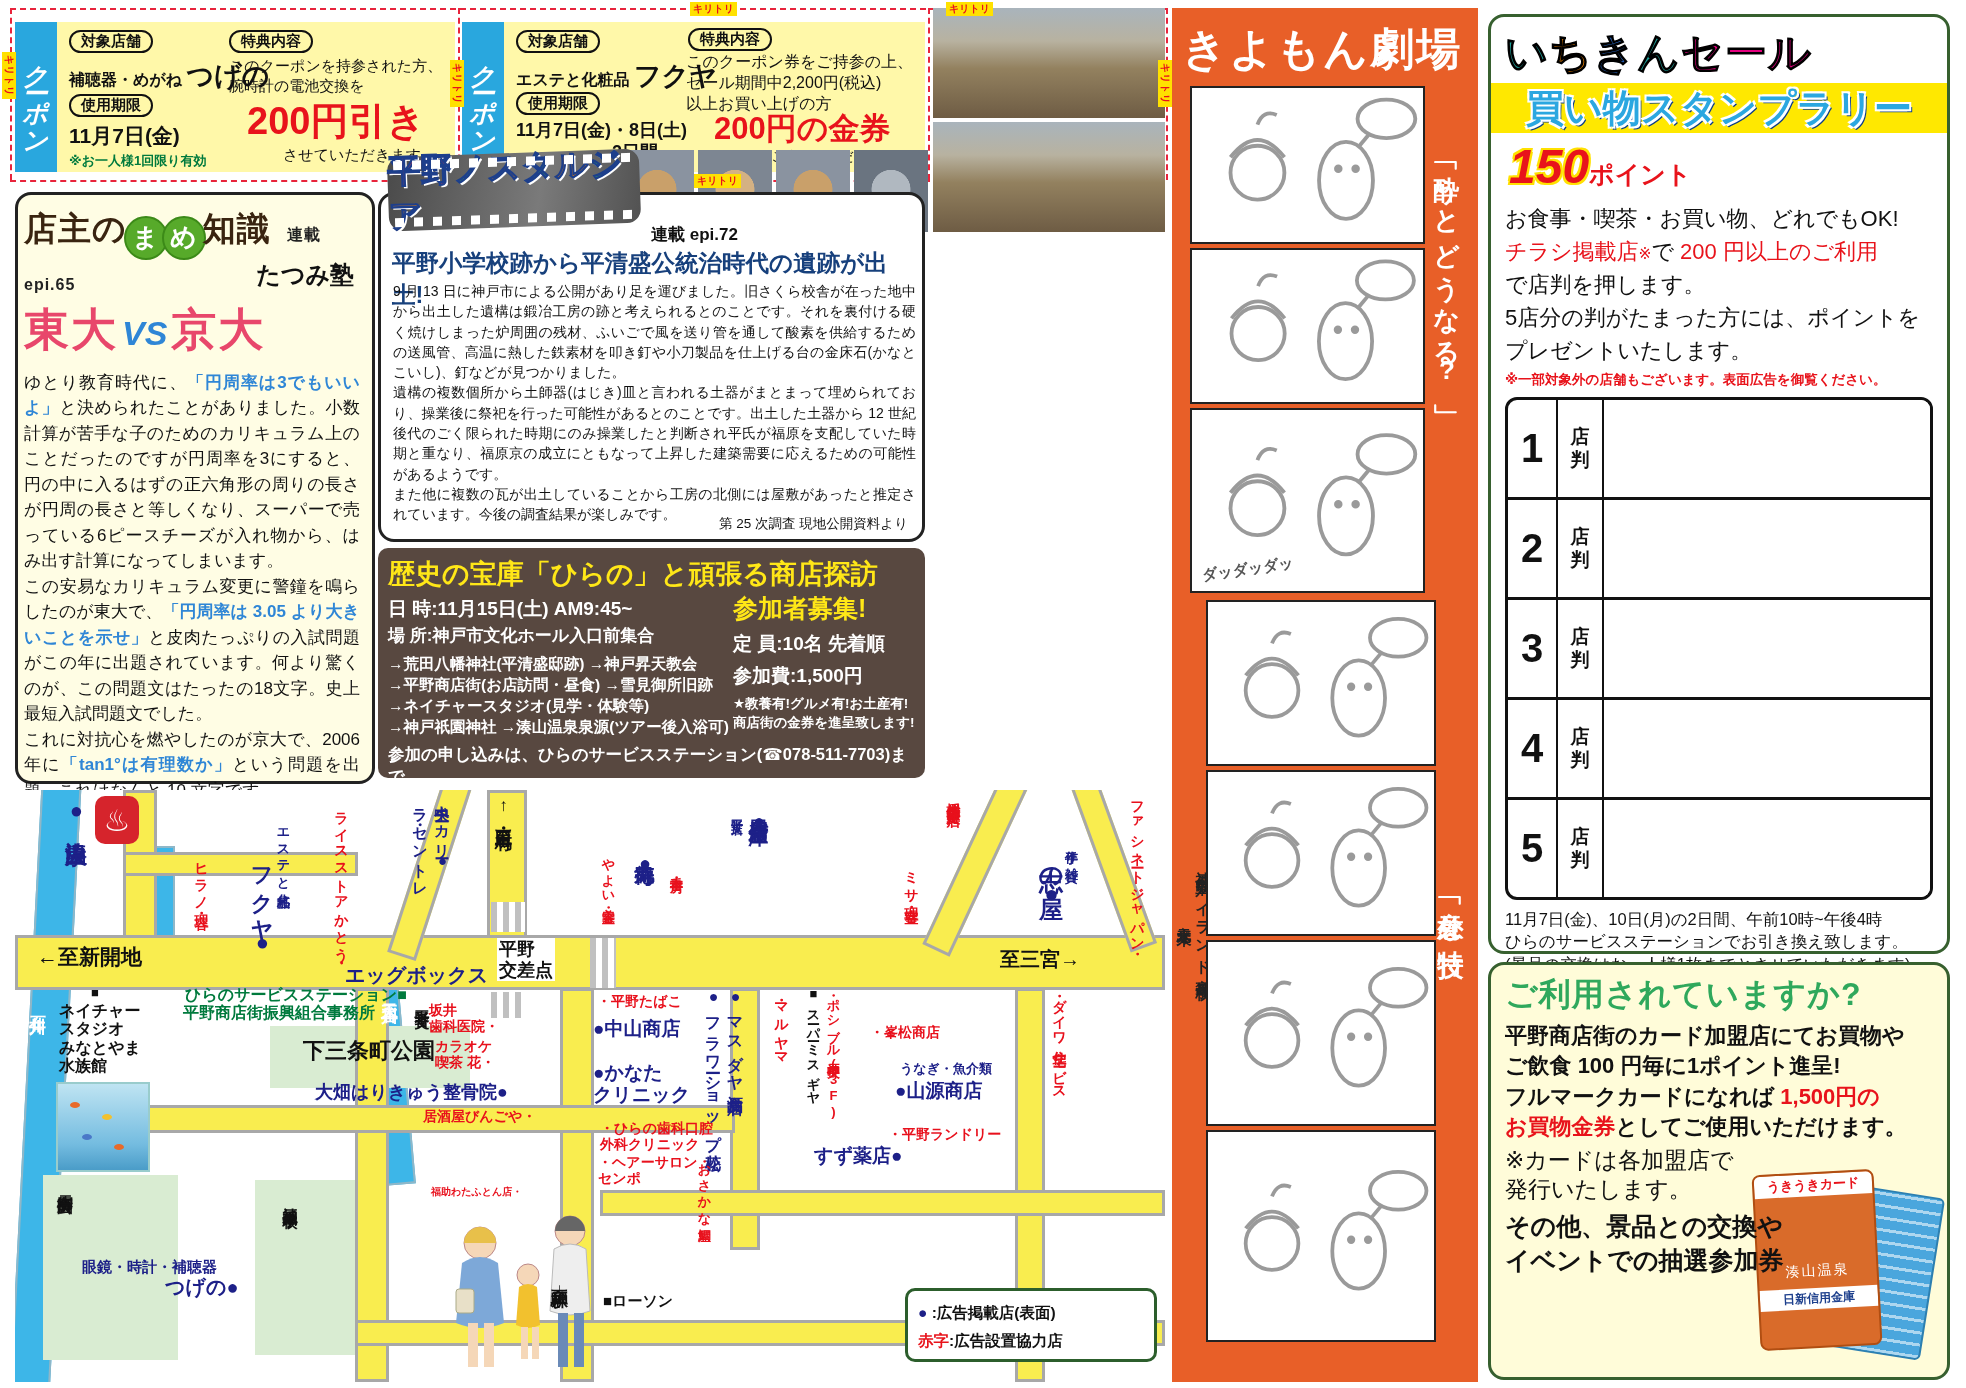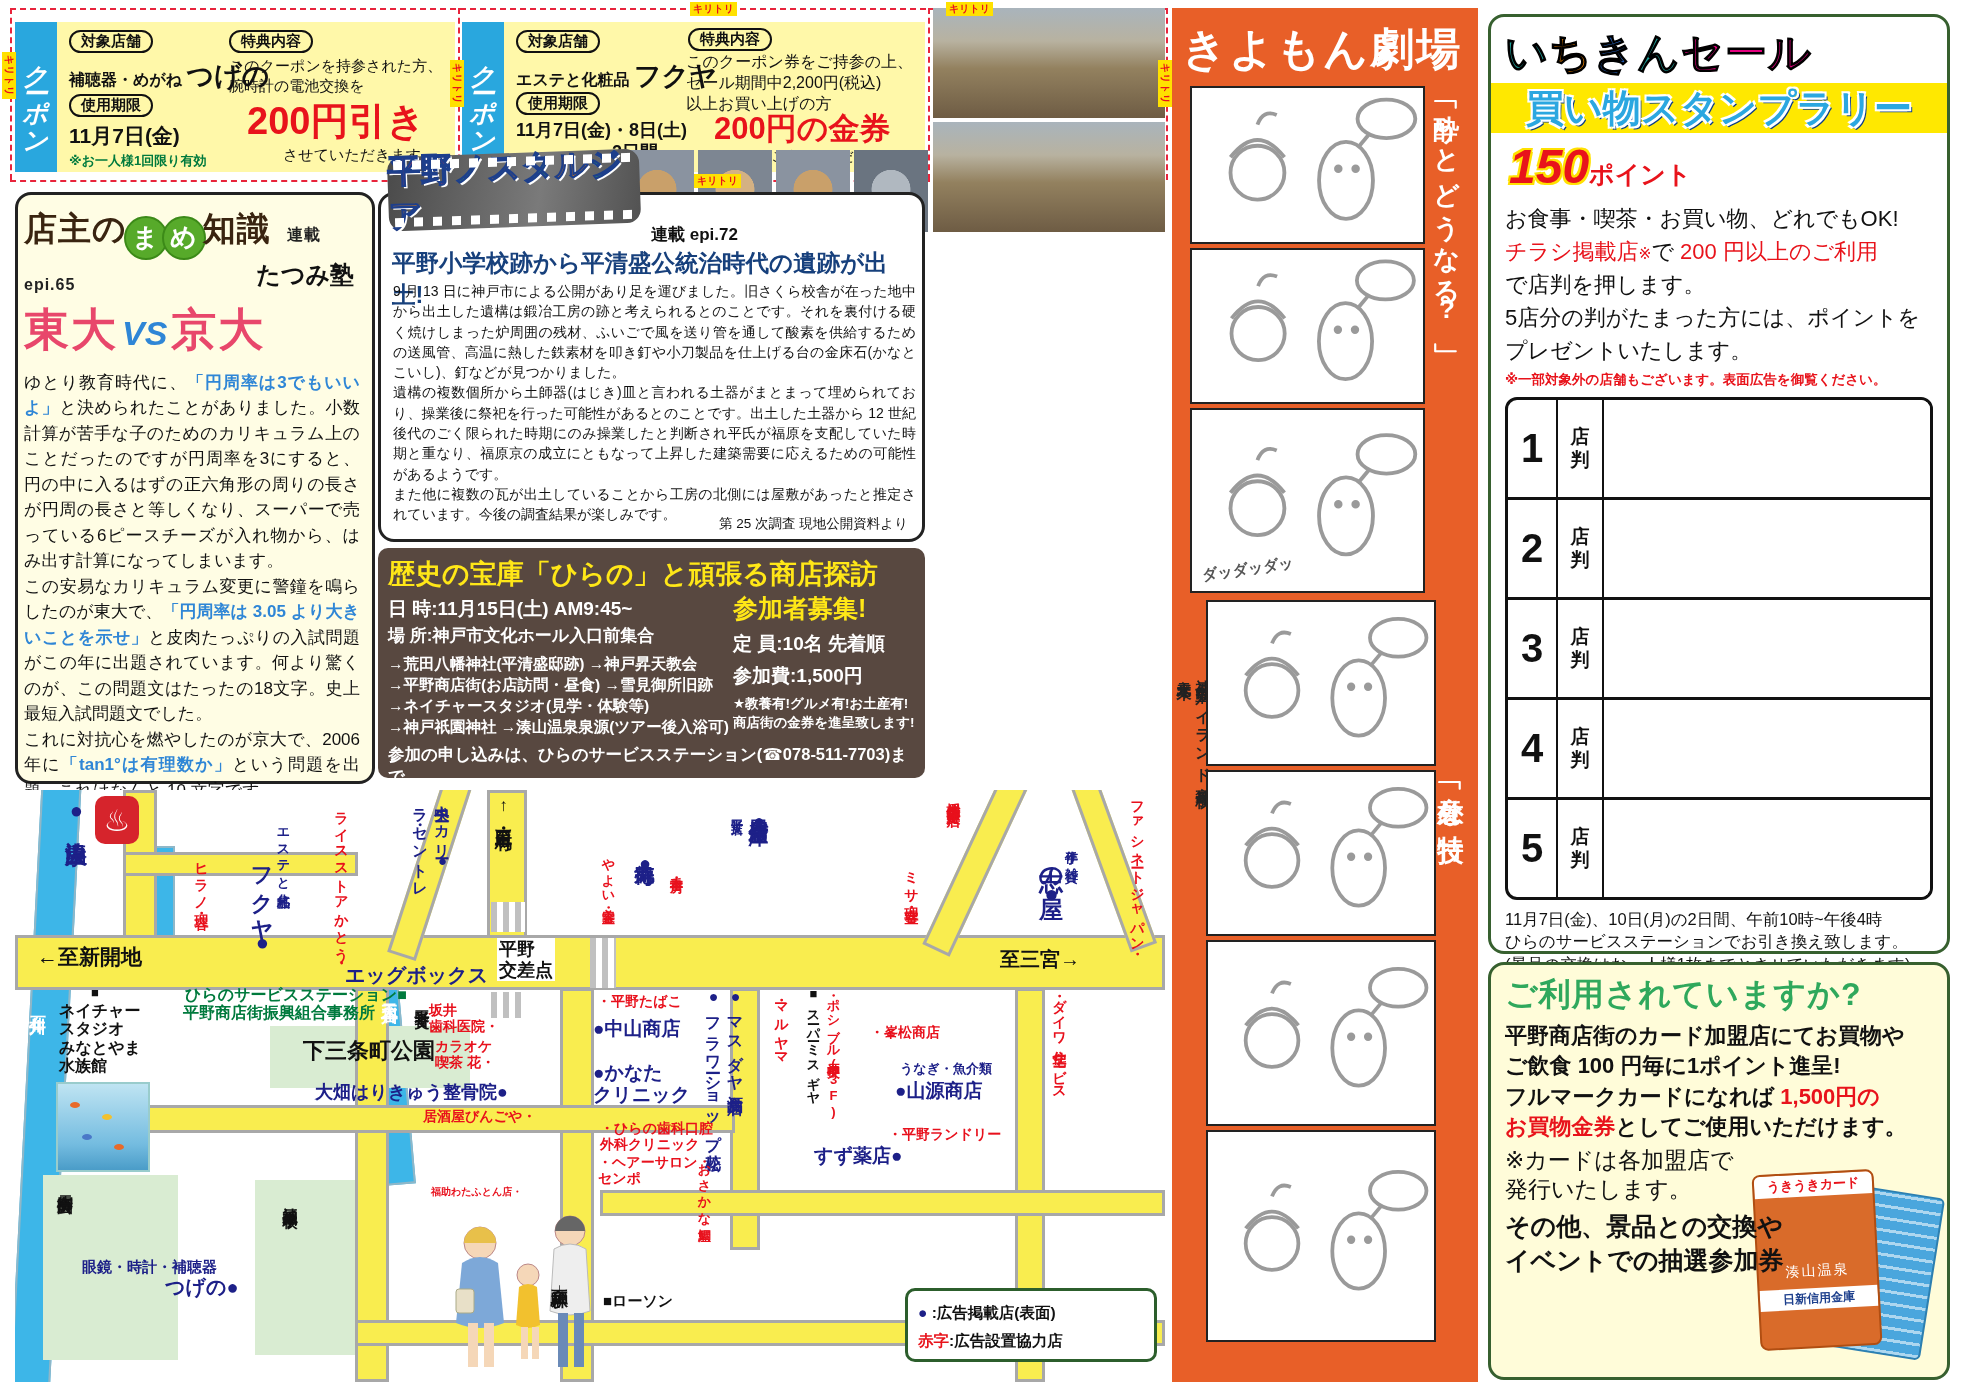--- a/index.html
+++ b/index.html
@@ -75,21 +75,21 @@
   .mlabel{position:absolute;z-index:5;font-weight:600;line-height:1.15;letter-spacing:0;}
   .mlabel.v{letter-spacing:1px;line-height:1;}
   .onsen{position:absolute;left:80px;top:6px;width:44px;height:48px;background:#d6242c;border-radius:10px;
         color:#fff;font-size:30px;display:flex;align-items:center;justify-content:center;z-index:4;}
   .legend{position:absolute;left:890px;top:498px;width:252px;height:74px;background:#fff;border:3px solid #2c5e2c;
         border-radius:10px;z-index:6;box-sizing:border-box;padding:8px 10px;font-size:15.5px;font-weight:bold;line-height:1.8;}
   .aqua{position:absolute;left:41px;top:292px;width:90px;height:86px;z-index:4;border:2px solid #9cc;
         background:linear-gradient(180deg,#bfe4f2,#74bce0 70%,#4a9cc8);}
   .aqua i{position:absolute;width:10px;height:6px;border-radius:50%;background:#e86a2a;}
   
-  .comic{position:absolute;left:1172px;top:8px;width:306px;height:1374px;background:#e85f28;}
+  .comic{position:absolute;left:1172px;top:8px;width:306px;height:1374px;background:#e85f28;text-align:center;}
   .ctitle{position:absolute;left:10px;top:12px;font-size:44px;font-weight:bold;color:#fff;letter-spacing:2px;}
   .cpanel{position:absolute;background:#fff;border:2.5px solid #222;box-sizing:border-box;}
   .ccap{position:absolute;color:#fff;font-weight:bold;font-size:26px;writing-mode:vertical-rl;text-orientation:upright;letter-spacing:3px;}
   .ccredit{position:absolute;left:2px;top:660px;height:500px;color:#222;font-size:15px;font-weight:600;
         writing-mode:vertical-rl;text-orientation:upright;white-space:pre-line;letter-spacing:2px;}
   .sfx{position:absolute;left:10px;bottom:12px;color:#555;font-weight:bold;font-size:15px;transform:rotate(-8deg);}
   .sk{width:100%;height:100%;}
   
   .panelA{position:absolute;left:1488px;top:14px;width:462px;height:940px;background:#fff;
         border:3.5px solid #37602f;border-radius:16px;box-sizing:border-box;padding:8px 14px;}

